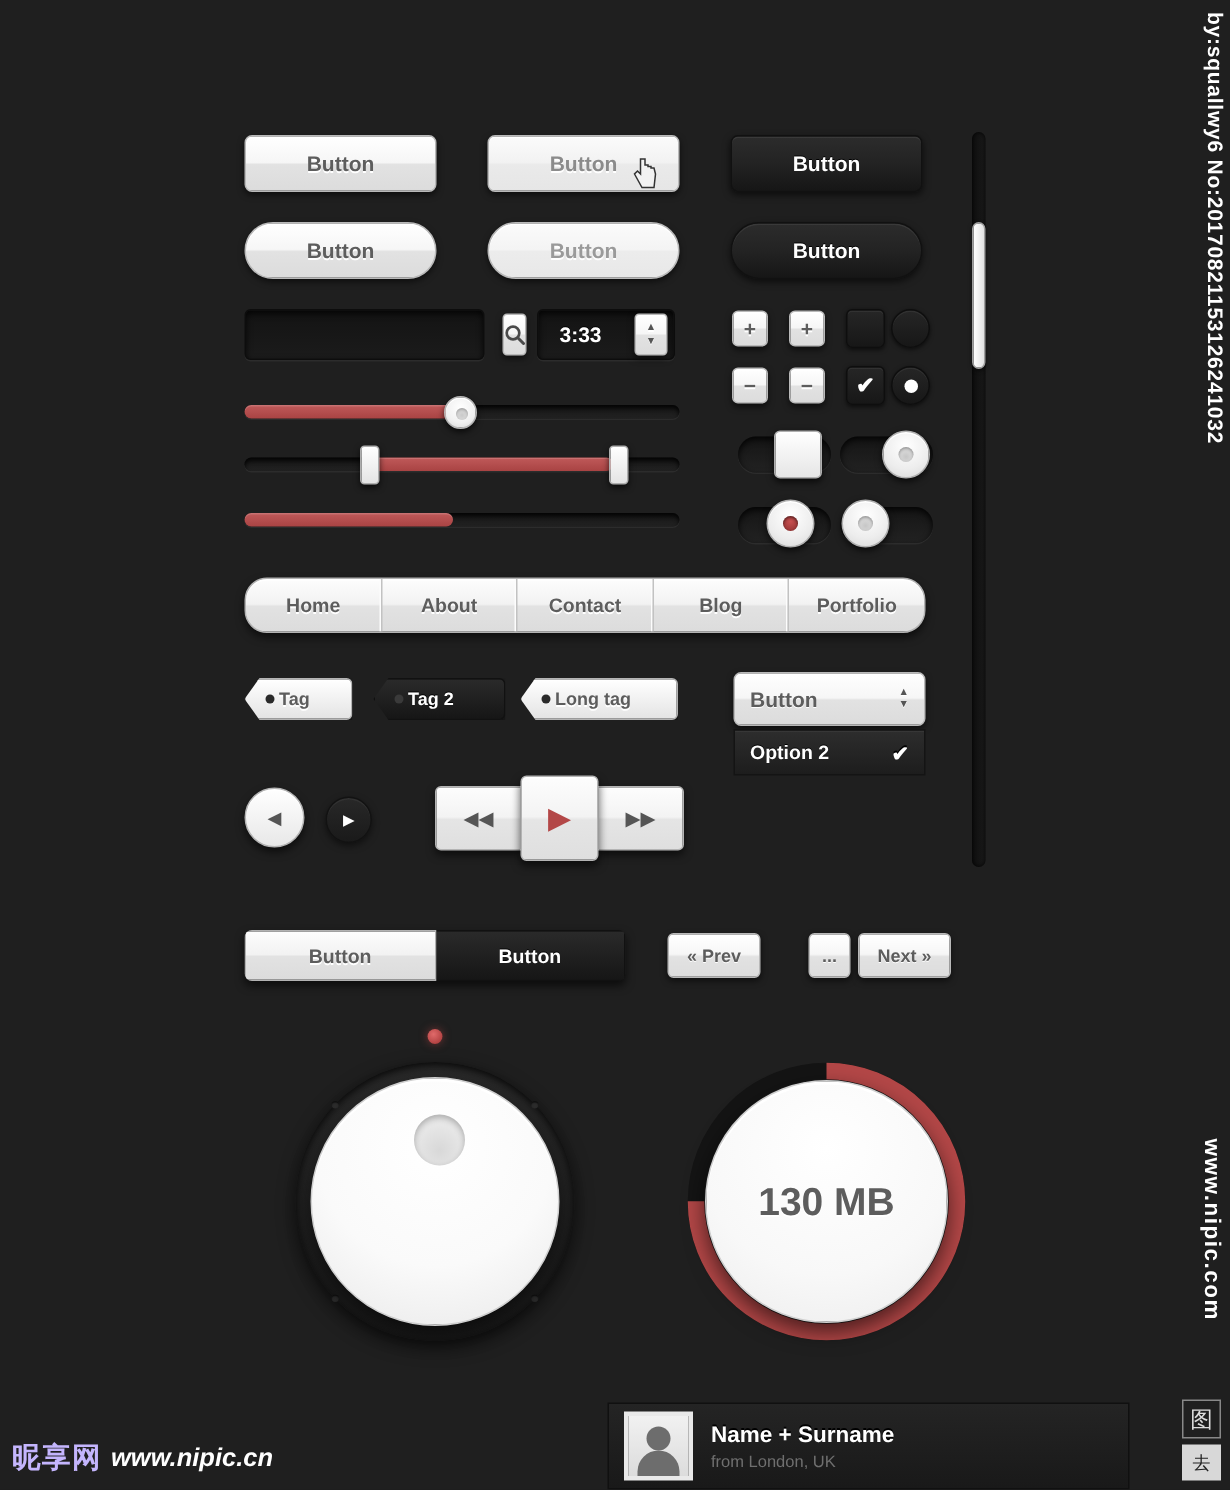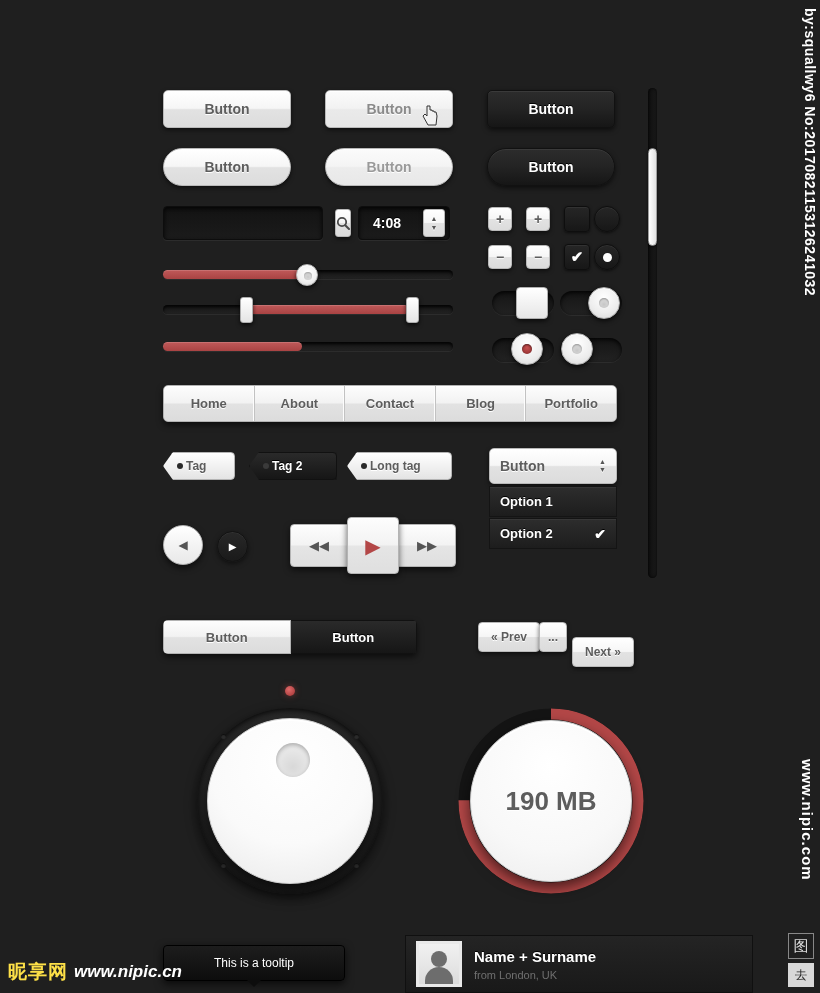--- a/index.html
+++ b/index.html
@@ -191,21 +191,21 @@
   }
   .toggle-rd-handle .inner.red {
     background: radial-gradient(circle at 50% 35%, #c85050, #8e2f2f);
     box-shadow: inset 0 1px 2px rgba(0,0,0,.5);
   }
 
   
   .navbar {
     position: absolute; left: 163px; top: 385px;
     width: 454px; height: 37px;
-    border-radius: 5px; overflow: hidden;
+    border-radius: 15px; overflow: hidden;
     display: flex;
     background: linear-gradient(to bottom, #fdfdfd 0%, #f2f2f2 48%, #e2e2e2 52%, #dcdcdc 100%);
     border: 1px solid #b2b2b2;
     box-shadow: 0 3px 6px rgba(0,0,0,.6), inset 0 1px 0 #fff;
   }
   .navbar .nav-item {
     flex: 1; display: flex; align-items: center; justify-content: center;
     color: #5d5d5d; font-weight: bold; font-size: 13px;
     text-shadow: 0 1px 0 #fff;
     border-right: 1px solid #c2c2c2;
@@ -444,21 +444,21 @@
     color: #ffffff; font-size: 15px; font-weight: bold;
     writing-mode: vertical-rl;
     letter-spacing: 1px;
     white-space: nowrap;
   }
   .wm-bottom-left {
     position: absolute; left: 8px; bottom: 8px;
     display: flex; align-items: center; gap: 6px;
   }
   .wm-cn-logo {
-    color: #fde047; font-size: 19px; font-weight: bold;
+    color: #c4b5fd; font-size: 19px; font-weight: bold;
     font-family: "DejaVu Sans", sans-serif;
     letter-spacing: 1px;
   }
   .wm-url {
     color: #fff; font-size: 17px; font-weight: bold; font-style: italic;
   }
   .wm-right-logo {
     position: absolute; right: 6px; bottom: 34px;
     width: 26px; height: 26px;
     border: 1px solid #888; color: #ddd;
@@ -495,21 +495,21 @@
     <input class="search-input" placeholder="" style="">
     <div class="search-btn btn-light">
       <svg width="14" height="14" viewBox="0 0 14 14">
         <circle cx="6" cy="6" r="4.2" fill="none" stroke="#4a4a4a" stroke-width="1.8"></circle>
         <line x1="9.2" y1="9.2" x2="13" y2="13" stroke="#4a4a4a" stroke-width="2" stroke-linecap="round"></line>
       </svg>
     </div>
   </div>
 
   <div class="spin-wrap">
-    <span class="spin-val">4:08</span>
+    <span class="spin-val">3:33</span>
     <div class="spin-btns btn-light">
       <span>▲</span>
       <span>▼</span>
     </div>
   </div>
 
   <div class="slider-track" style="left:163px; top:270px; width:290px;">
     <div class="slider-fill" style="width:48%;"></div>
   </div>
   <div class="knob-round" style="left:296px; top:264px;"></div>
@@ -577,24 +577,20 @@
 
   <div class="dd-btn btn-light">
     <span>Button</span>
     <span class="dd-arrows">
       <span>▲</span>
         <span>▼</span>
     </span>
   </div>
   <div class="dd-list">
     <div class="dd-item">
-      <span>Option 1</span>
-      <span class="check"></span>
-    </div>
-    <div class="dd-item">
       <span>Option 2</span>
       <span class="check">✔</span>
     </div>
   </div>
 
   <div class="circ light" style="left:163px; top:525px; width:40px; height:40px; font-size:12px;">
     <span>◀</span>
   </div>
   <div class="circ dark" style="left:217px; top:531px; width:31px; height:31px; font-size:10px;">
     <span>▶</span>
@@ -608,47 +604,43 @@
   </div>
   <div class="media-btn" style="left:398px; top:524px; width:58px; height:43px; border-radius:0 4px 4px 0; font-size:13px;">
     <span>▶▶</span>
   </div>
 
   <div class="seg">
     <div class="seg-item active">Button</div>
     <div class="seg-item inactive">Button</div>
   </div>
 
-  <div class="page-btn btn-light" style="left:445px; top:622px;margin-left:33px;">« Prev</div>
+  <div class="page-btn btn-light" style="left:445px; top:622px;">« Prev</div>
   <div class="page-btn btn-light" style="left:539px; top:622px; padding:0 8px;">...</div>
-  <div class="page-btn btn-light" style="left:572px; top:637px;">Next »</div>
+  <div class="page-btn btn-light" style="left:572px; top:622px;">Next »</div>
 
   <div class="dial-led"></div>
   <div class="dial-base">
     <span class="dial-screw" style="left:24px; top:26px;"></span>
     <span class="dial-screw" style="right:24px; top:26px;"></span>
     <span class="dial-screw" style="left:24px; bottom:26px;"></span>
     <span class="dial-screw" style="right:24px; bottom:26px;"></span>
   </div>
   <div class="dial-knob">
     <span class="dial-dimple"></span>
   </div>
 
   <svg class="gauge-ring" viewBox="0 0 186 186">
     <circle cx="93" cy="93" r="87" fill="none" stroke="#141414" stroke-width="11"></circle>
     <circle cx="93" cy="93" r="87" fill="none" stroke="#b34747" stroke-width="11" stroke-dasharray="410 547" stroke-dashoffset="0" transform="rotate(-90 93 93)"></circle>
   </svg>
   <div class="gauge-inner">
-    <span class="gauge-label">190 MB</span>
-  </div>
-
-  <div class="tooltip">
-    <span>This is a tooltip</span>
-    <span class="tooltip-tip"></span>
-  </div>
+    <span class="gauge-label">130 MB</span>
+  </div>
+
 
   <div class="profile">
     <div class="avatar">
       <span class="head"></span>
       <span class="body"></span>
     </div>
     <div>
       <div class="profile-name">Name + Surname</div>
       <div class="profile-meta">
         <span class="profile-loc">from London, UK</span>

